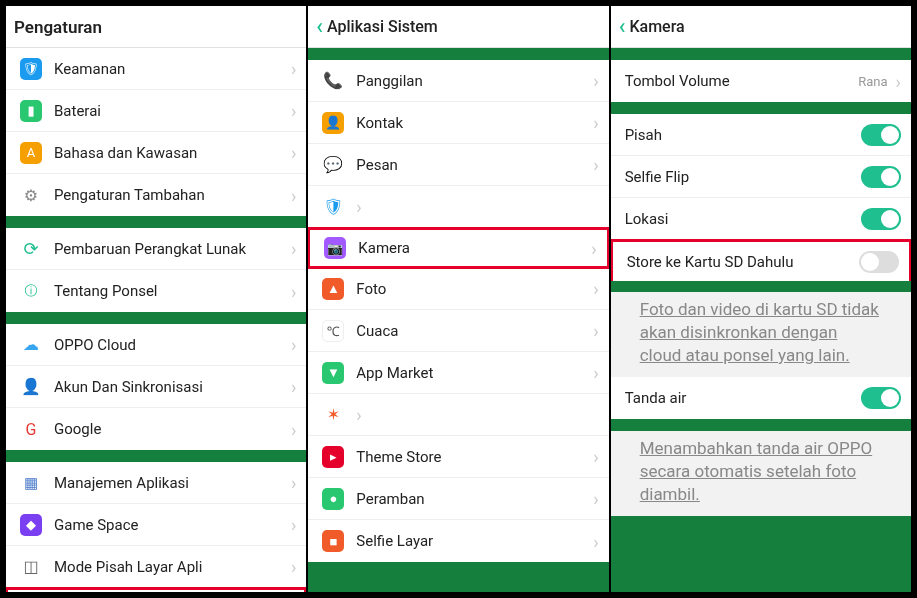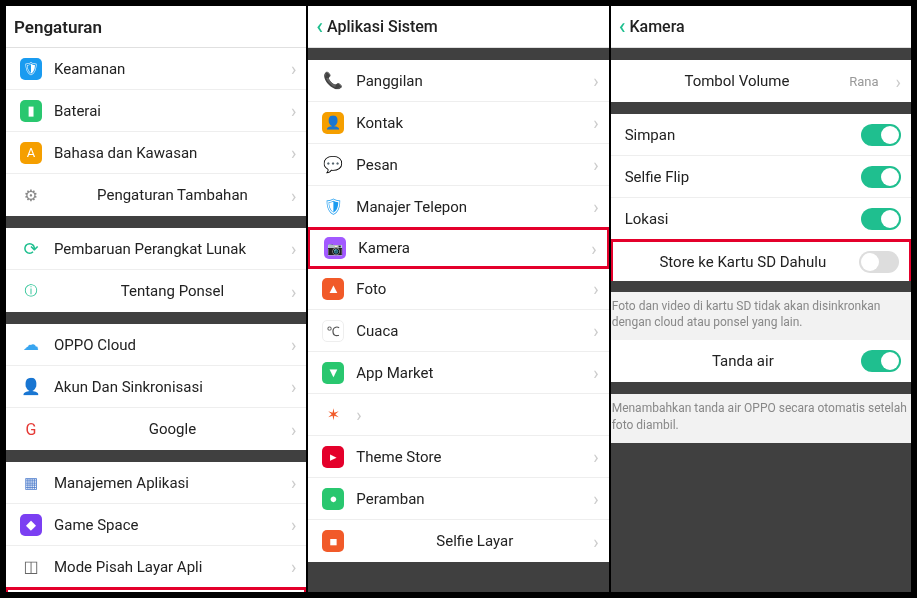--- a/index.html
+++ b/index.html
@@ -7,21 +7,21 @@
   font-family: -apple-system, BlinkMacSystemFont, "Segoe UI", Roboto, sans-serif;
   background: #000;
   display: flex;
   width: 917px;
   height: 598px;
   padding: 6px;
   gap: 2px;
 }
 .panel {
   flex: 1;
-  background: #404040;
+  background: #15803d;
   display: flex;
   flex-direction: column;
   overflow: hidden;
 }
 .header {
   display: flex;
   align-items: center;
   height: 42px;
   background: #fff;
   border-bottom: 1px solid #e0e0e0;
@@ -47,38 +47,38 @@
 .row {
   display: flex;
   align-items: center;
   height: 42px;
   padding: 0 10px 0 14px;
   border-bottom: 1px solid #eee;
   font-size: 15px;
   color: #222;
   position: relative;
 }
-.row:last-child { border-bottom: none; text-align: center; }
+.row:last-child { border-bottom: none; }
 .icon {
   width: 22px;
   height: 22px;
   border-radius: 5px;
   margin-right: 12px;
   display: inline-flex;
   align-items: center;
   justify-content: center;
   font-size: 13px;
   color: #fff;
   flex-shrink: 0;
 }
 .label { flex: 1; }
 .value {
   color: #999;
   font-size: 13px;
-  margin-right: 17px;
+  margin-right: 8px;
 }
 .chev {
   color: #ccc;
   font-size: 18px;
 }
 .toggle {
   width: 40px;
   height: 22px;
   border-radius: 11px;
   position: relative;
@@ -97,25 +97,26 @@
   transition: none;
 }
 .toggle.on::after { right: 2px; }
 .toggle.off::after { left: 2px; }
 .highlight {
   border: 3px solid #e4002b;
   margin: -1px -1px -1px -1px;
   z-index: 2;
 }
 .helper {
-  padding: 6px 1px 10px;
-  font-size: 12px;
+  padding: 6px 29px 10px;
+  font-size: 17px;
   color: #888;
   line-height: 1.35;
   background: #f2f2f2;
+  text-decoration: underline;
 }
 .scroll-body {
   flex: 1;
   overflow-y: hidden;
 }
 
 .ic-shield-blue{background:#1a9bf0}
 .ic-battery{background:#29c76f}
 .ic-lang{background:#f59f00}
 .ic-gear{background:transparent;color:#888;font-size:16px}
@@ -237,21 +238,20 @@
           <span class="label">Kontak</span>
           <span class="chev">›</span>
         </div>
         <div class="row">
           <span class="icon ic-msg">💬</span>
           <span class="label">Pesan</span>
           <span class="chev">›</span>
         </div>
         <div class="row">
           <span class="icon ic-phone-mgr">🛡</span>
-          <span class="label">Manajer Telepon</span>
           <span class="chev">›</span>
         </div>
         <div class="row highlight">
           <span class="icon ic-camera">📷</span>
           <span class="label">Kamera</span>
           <span class="chev">›</span>
         </div>
         <div class="row">
           <span class="icon ic-photo">▲</span>
           <span class="label">Foto</span>
@@ -298,21 +298,21 @@
   <div class="scroll-body" style="padding-top:12px">
     <div class="section">
       <div class="row">
         <span class="label">Tombol Volume</span>
         <span class="value">Rana</span>
         <span class="chev">›</span>
       </div>
     </div>
     <div class="section" id="p3toggles">
         <div class="row">
-          <span class="label">Simpan</span>
+          <span class="label">Pisah</span>
           <span class="toggle on"></span>
         </div>
         <div class="row">
           <span class="label">Selfie Flip</span>
           <span class="toggle on"></span>
         </div>
         <div class="row">
           <span class="label">Lokasi</span>
           <span class="toggle on"></span>
         </div>

